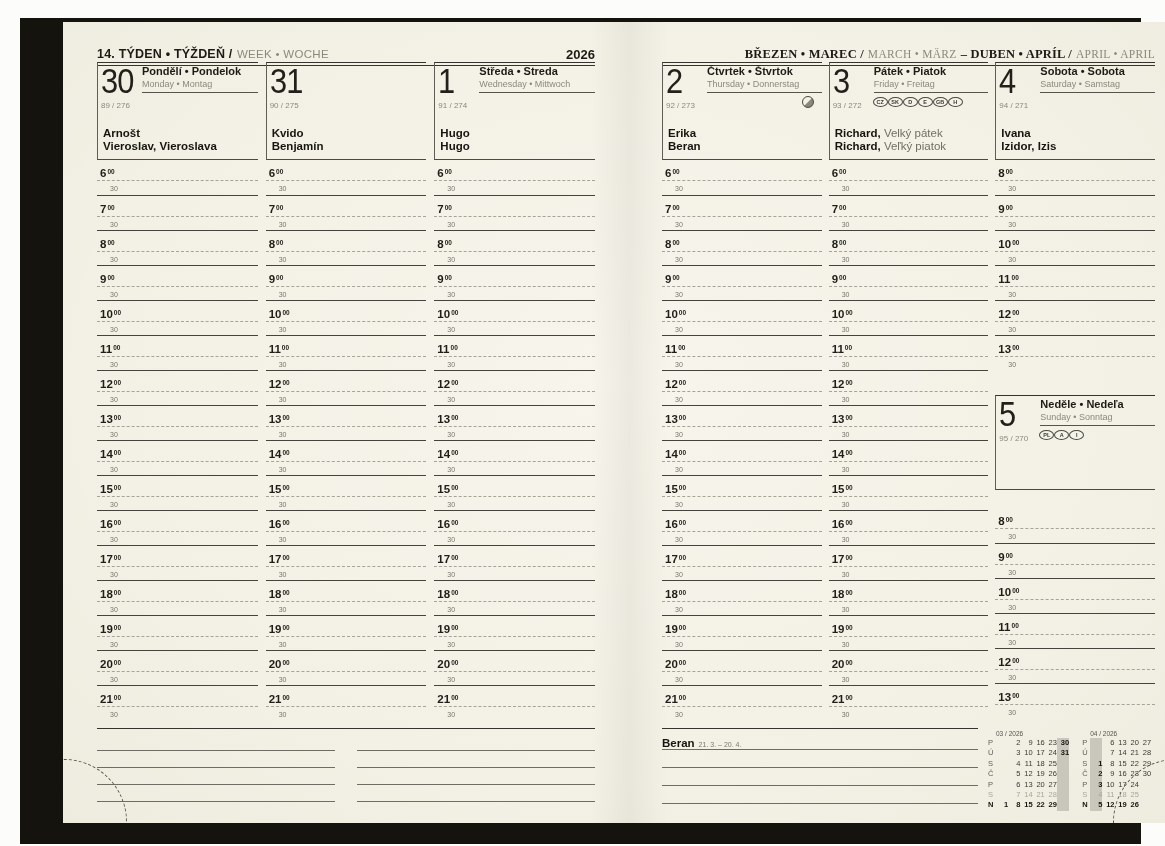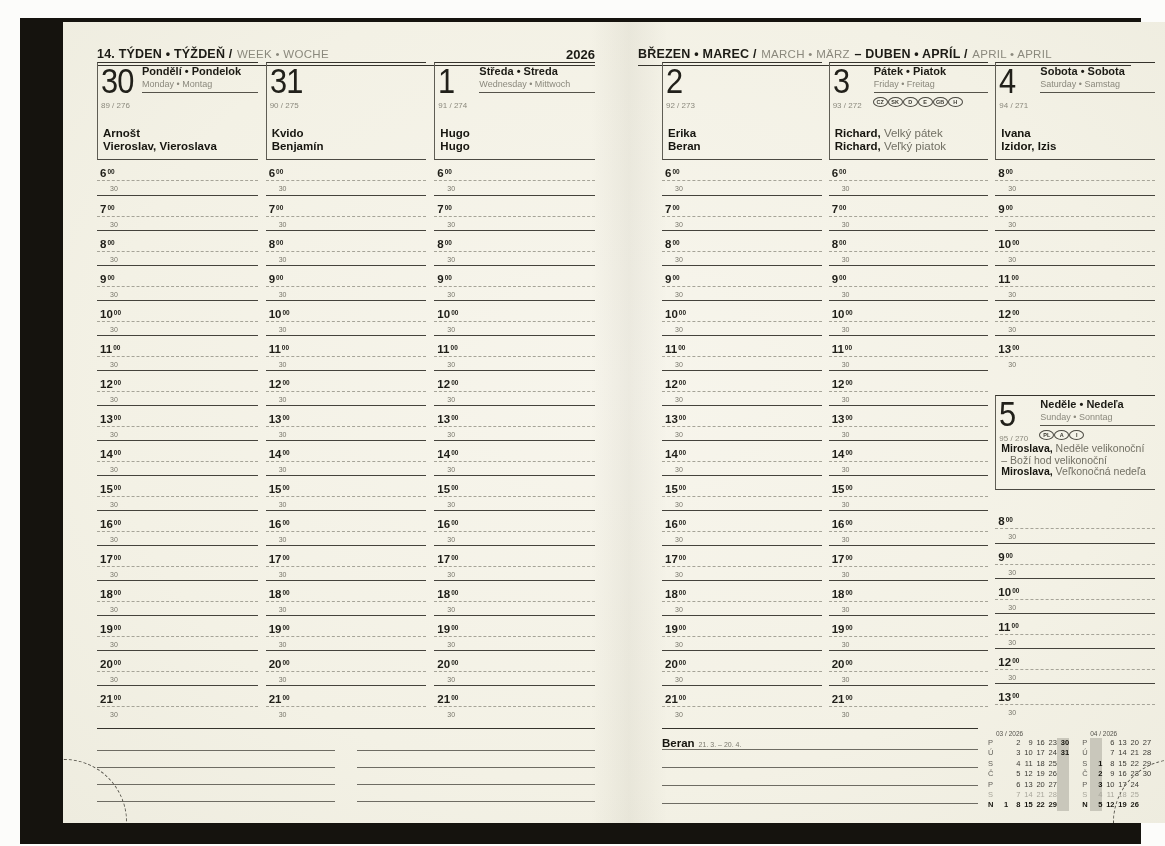--- a/index.html
+++ b/index.html
@@ -6,21 +6,21 @@
             font-family:"Liberation Sans","DejaVu Sans",sans-serif;}
   .frame{position:absolute;left:20px;top:18px;width:1121px;height:826px;background:#15130e;}
   .page{position:absolute;left:3px;top:4px;width:1114px;height:801px;overflow:hidden;
         background:radial-gradient(ellipse at 50% 45%, #f7f5ec 0%, #f3f1e5 65%, #eeecdf 100%);margin-left:40px;}
   .gutter{position:absolute;left:528px;top:0;width:76px;height:100%;
         background:linear-gradient(90deg,rgba(60,55,35,0) 0%,rgba(60,55,35,.06) 50%,rgba(60,55,35,0) 100%);}
   
   .phdr{position:absolute;top:16px;height:24px;border-bottom:1.6px solid #35332c;
         display:flex;justify-content:space-between;align-items:flex-end;padding-bottom:3px;}
   .phdr-l{left:34px;width:498px;}
-  .phdr-r{left:575px;width:493px;text-align:right;}
+  .phdr-r{left:599px;width:493px;justify-content:flex-end;text-align:right;font-family:Liberation Serif, serif;}
   .hb{font-weight:700;font-size:12.5px;color:#1c1b15;letter-spacing:.2px;}
   .hlite{font-weight:400;font-size:11.5px;color:#8b897d;letter-spacing:.3px;}
   .year{font-weight:700;font-size:13px;color:#1c1b15;}
   
   .cols{position:absolute;top:40px;display:flex;}
   .cols-l{left:34px;width:498px;gap:8px;}
   .cols-r{left:599px;width:493px;gap:7px;}
   .daycol{flex:1;min-width:0;}
   .dayhead{position:relative;height:98px;box-sizing:border-box;
            border-top:1.7px solid #35332c;border-bottom:1.2px solid #4b4942;border-left:1px solid #5f5d54;}
@@ -521,20 +521,29 @@
       </div>
     </div>
     <div class="cols cols-r" id="rightCols">
         <div class="daycol">
           <div class="dayhead">
             <div class="dh-row">
               <div class="dh-left">
                 <div class="daynum">2</div>
                 <div class="ordinal">92 / 273</div>
               </div>
+              <div class="dh-right">
+                <div class="titlebox">
+                  <div class="daytitle">Čtvrtek • Štvrtok</div>
+                  <div class="daysub">Thursday • Donnerstag</div>
+                </div>
+                <div class="badges right">
+                  <span class="moon"></span>
+                </div>
+              </div>
             </div>
             <div class="names">
               <div class="nameline"><span class="nb">Erika</span></div>
               <div class="nameline"><span class="nb">Beran</span></div>
             </div>
           </div>
           <div class="hours">
             <div class="hour">
               <div class="h00">
                 <span class="hnum">6</span>
@@ -866,25 +875,20 @@
                 <div class="titlebox">
                   <div class="daytitle">Neděle • Nedeľa</div>
                   <div class="daysub">Sunday • Sonntag</div>
                 </div>
                 <div class="badges">
                   <span class="oval">PL</span>
                   <span class="oval">A</span>
                   <span class="oval">I</span>
                 </div>
               </div>
-            </div>
-            <div class="names">
-              <div class="nameline"><span class="nb">Miroslava,</span><span class="nr"> Neděle velikonoční</span></div>
-              <div class="nameline"><span class="nr">– Boží hod velikonoční</span></div>
-              <div class="nameline"><span class="nb">Miroslava,</span><span class="nr"> Veľkonočná nedeľa</span></div>
             </div>
           </div>
           <div class="gap18"></div>
           <div class="hours">
             <div class="hour">
               <div class="h00">
                 <span class="hnum">8</span>
                 <span class="hsup">00</span>
               </div>
               <div class="h30">30</div>

